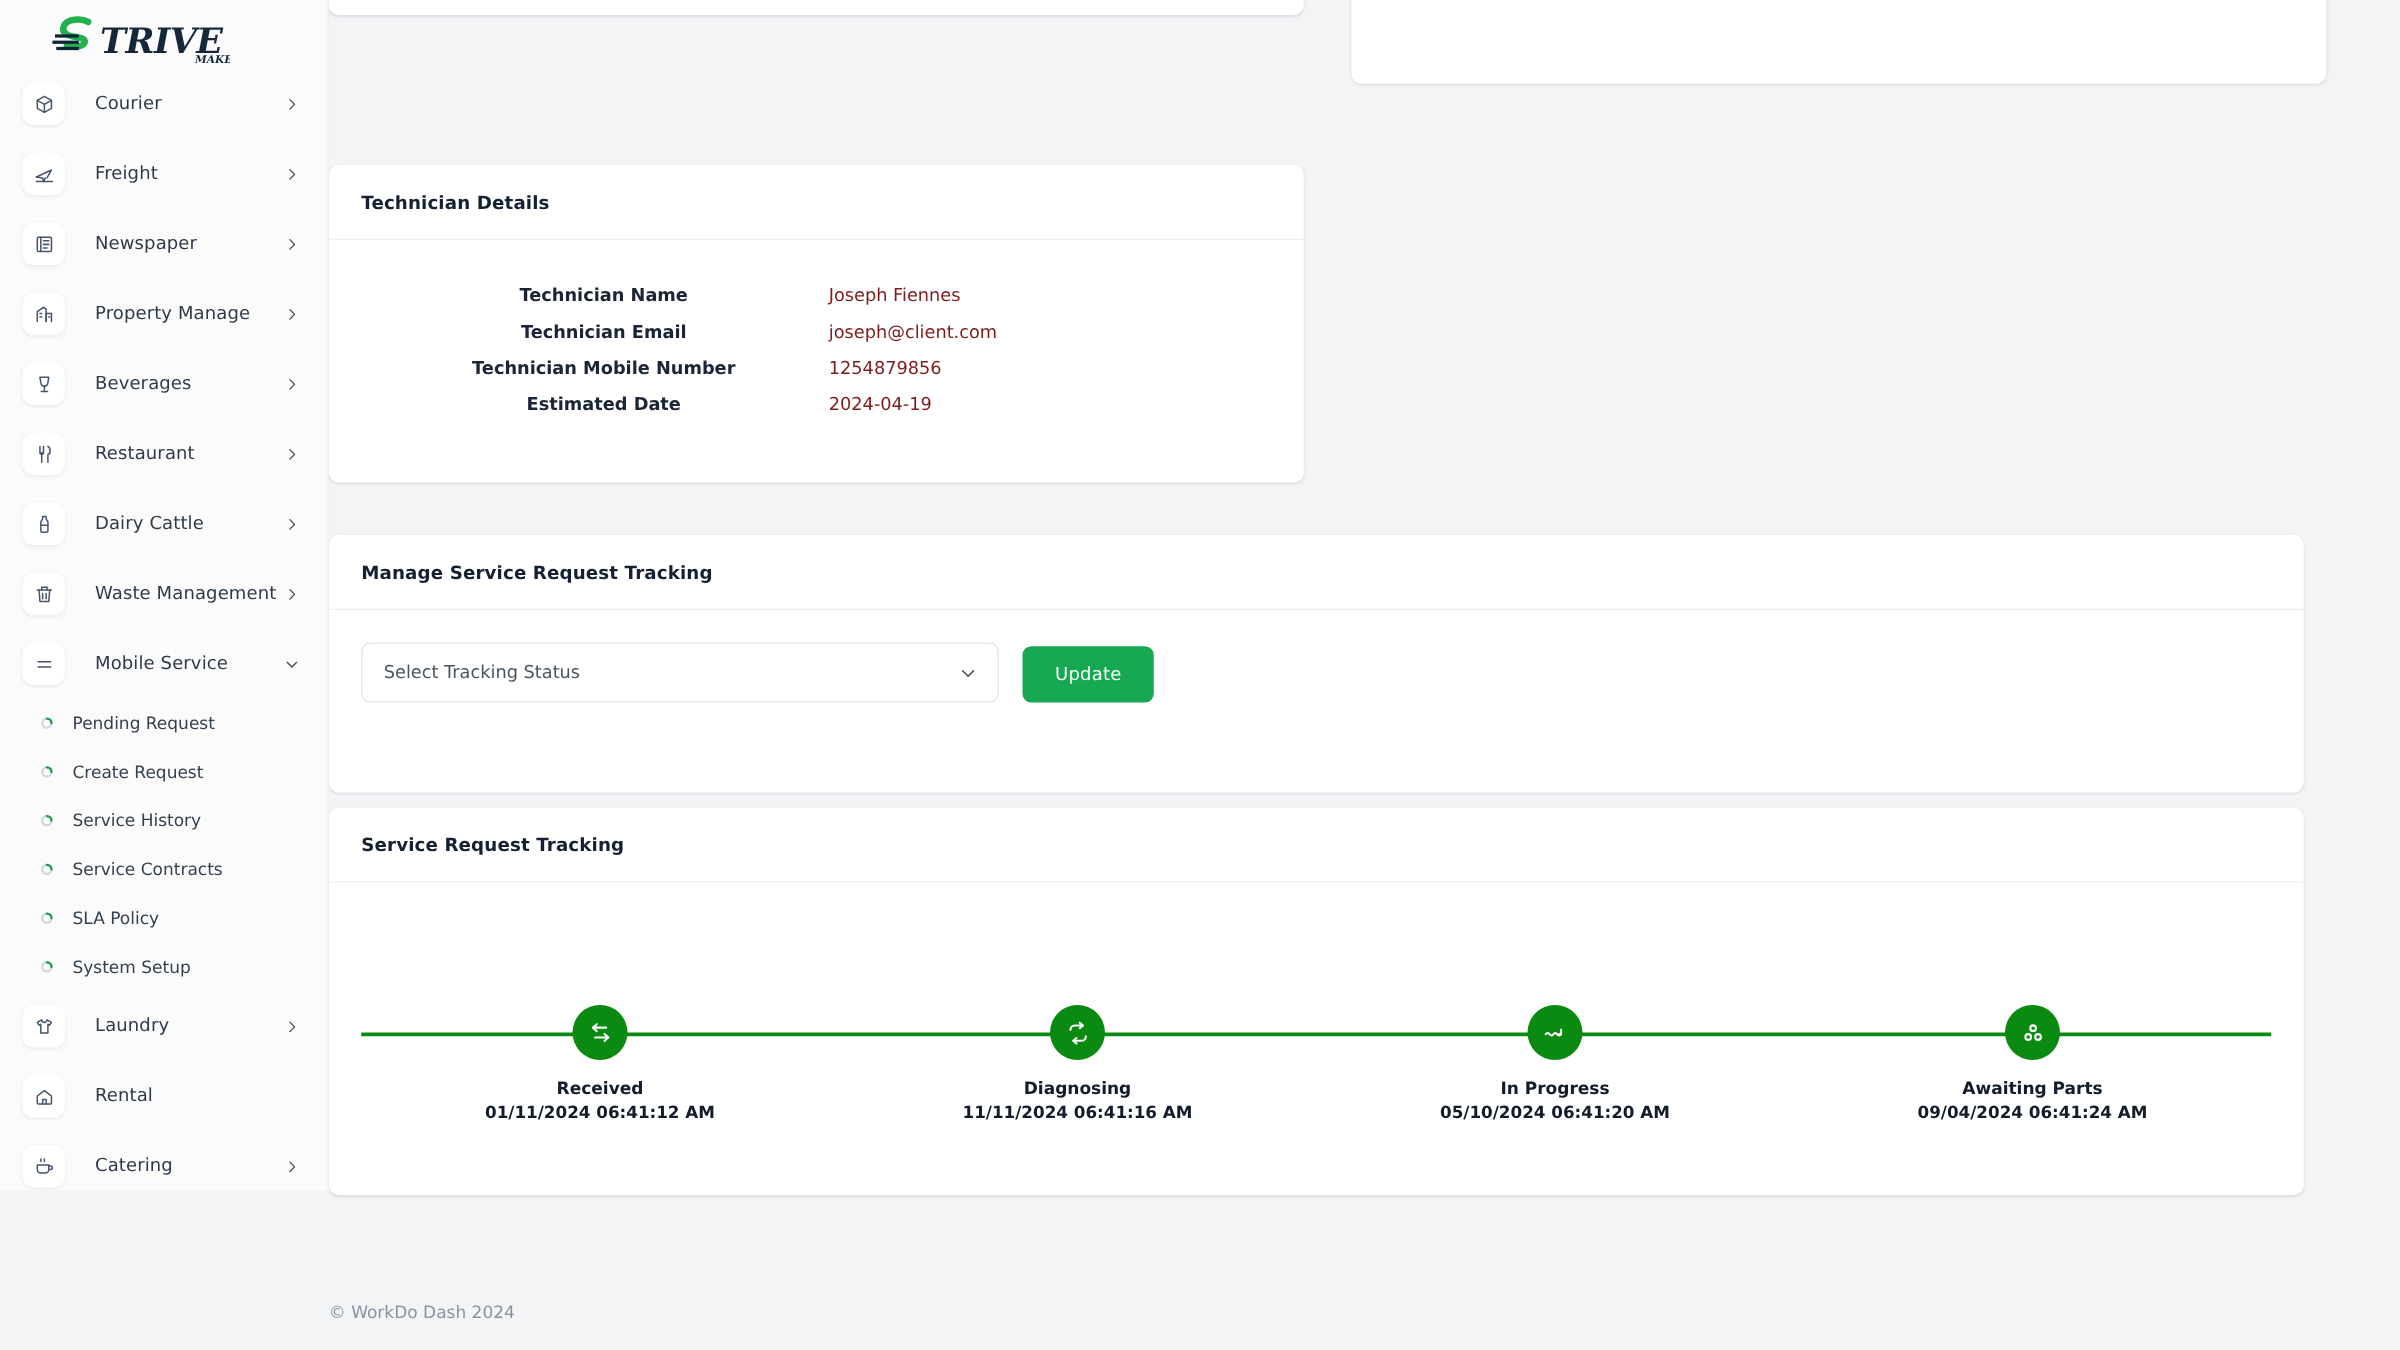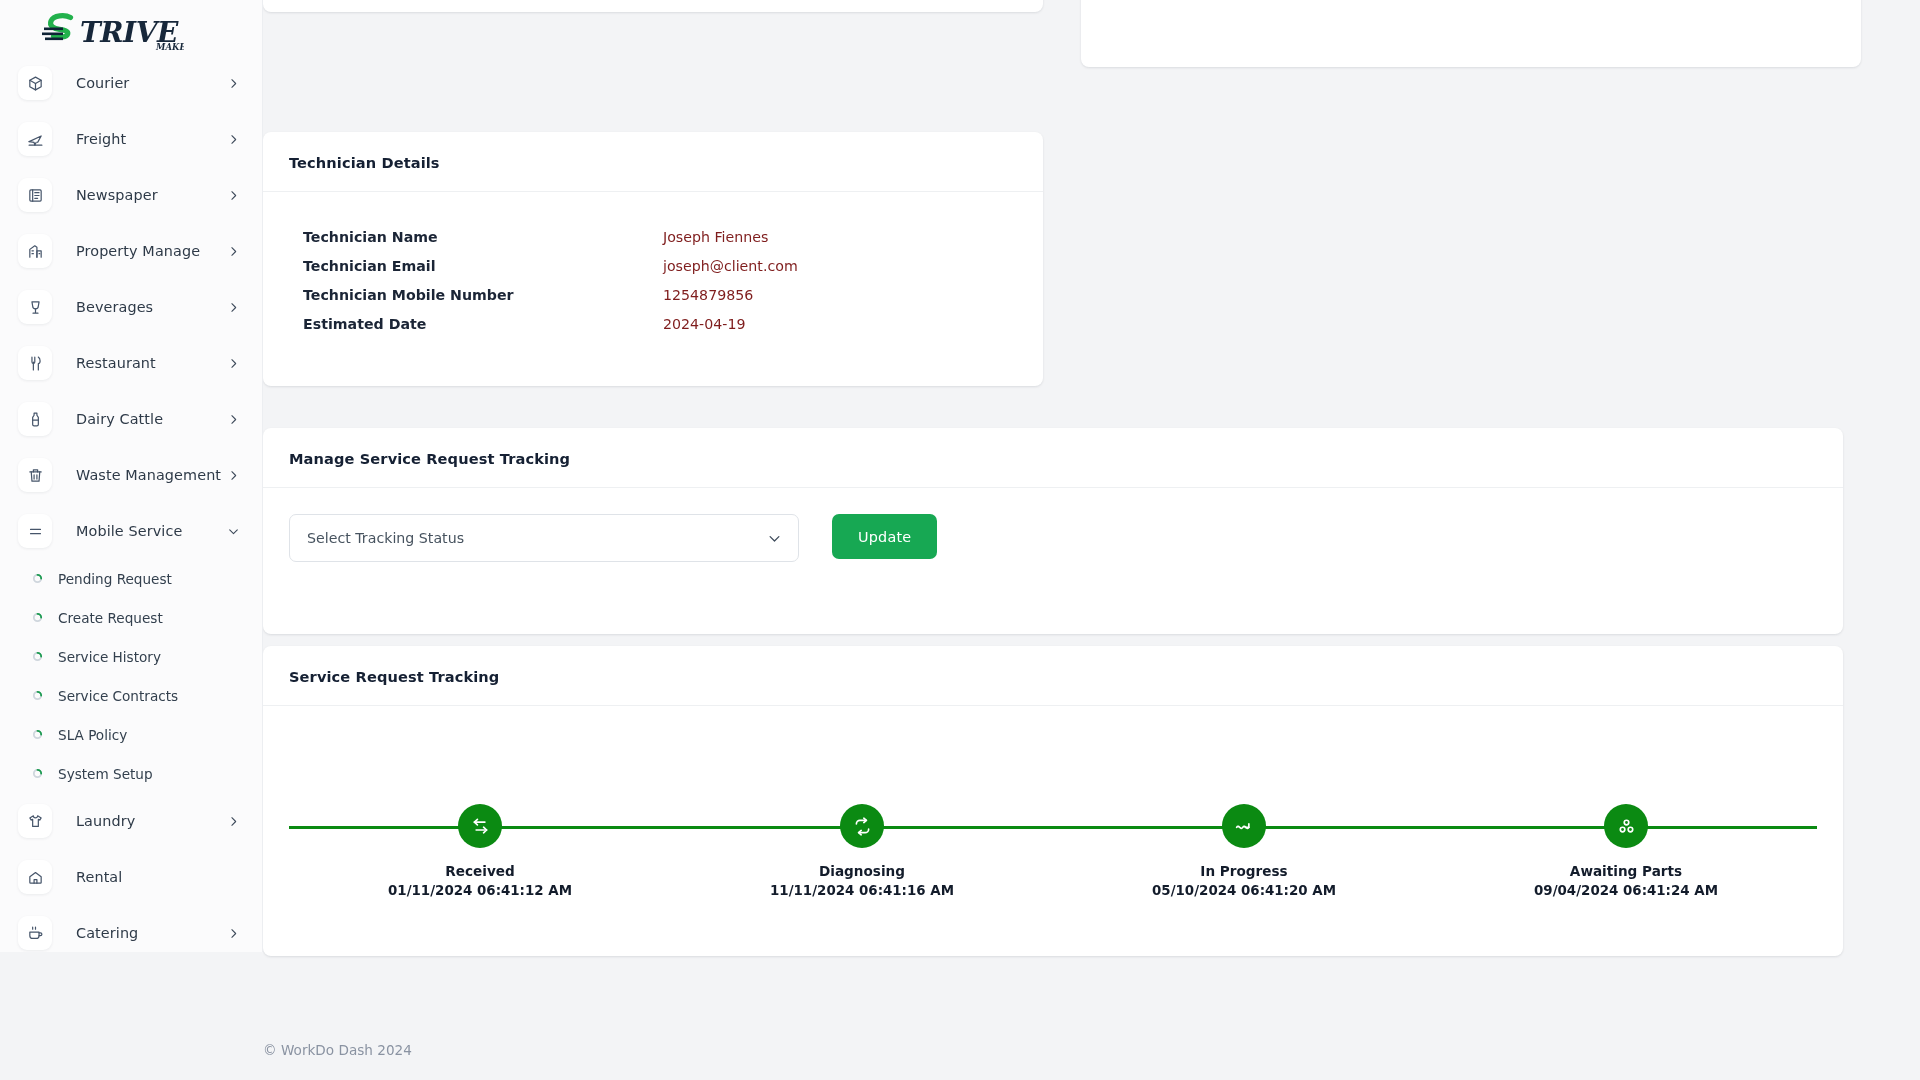--- a/index.html
+++ b/index.html
@@ -81,28 +81,28 @@
     font-size: 14.6px; font-weight: 700; color: #152033;
     letter-spacing: .1px;
   }
 
   
   .stub-left  { left: 0; top: -60px; width: 780px; height: 72px; }
   .stub-right { left: 818px; top: -60px; width: 780px; height: 127px; }
 
   
   .tech-card { left: 0; top: 132px; width: 780px; height: 254px; }
-  .tech-body { padding: 30px 0 0 0; }
+  .tech-body { padding: 30px 0 0 0; text-align: center; }
   .tech-row { display: flex; height: 29px; align-items: center; padding-left: 40px; }
   .tech-key { width: 360px; font-size: 14.2px; font-weight: 700; color: #1b2536; }
   .tech-val { font-size: 14.2px; color: #7f1d1d; font-weight: 400; }
 
   
   .manage-card { left: 0; top: 428px; width: 1580px; height: 206px; }
-  .manage-body { display: flex; align-items: flex-start; padding: 26px 26px 0 26px; gap: 33px; }
+  .manage-body { display: flex; align-items: flex-end; padding: 26px 26px 0 26px; gap: 19px; }
   .select-box {
     width: 510px; height: 48px; border: 1px solid #dfe3e8; border-radius: 7px;
     background: #fff; display: flex; align-items: center; justify-content: space-between;
     padding: 0 16px 0 17px; cursor: pointer;
   }
   .select-text { font-size: 14.2px; color: #47535f; }
   .select-chev svg { width: 15px; height: 15px; stroke: #3d4a5a; fill: none;
                      stroke-width: 2; stroke-linecap: round; stroke-linejoin: round; display:block; }
   .btn-update {
     height: 45px; padding: 0 26px; border: none; border-radius: 7px;

